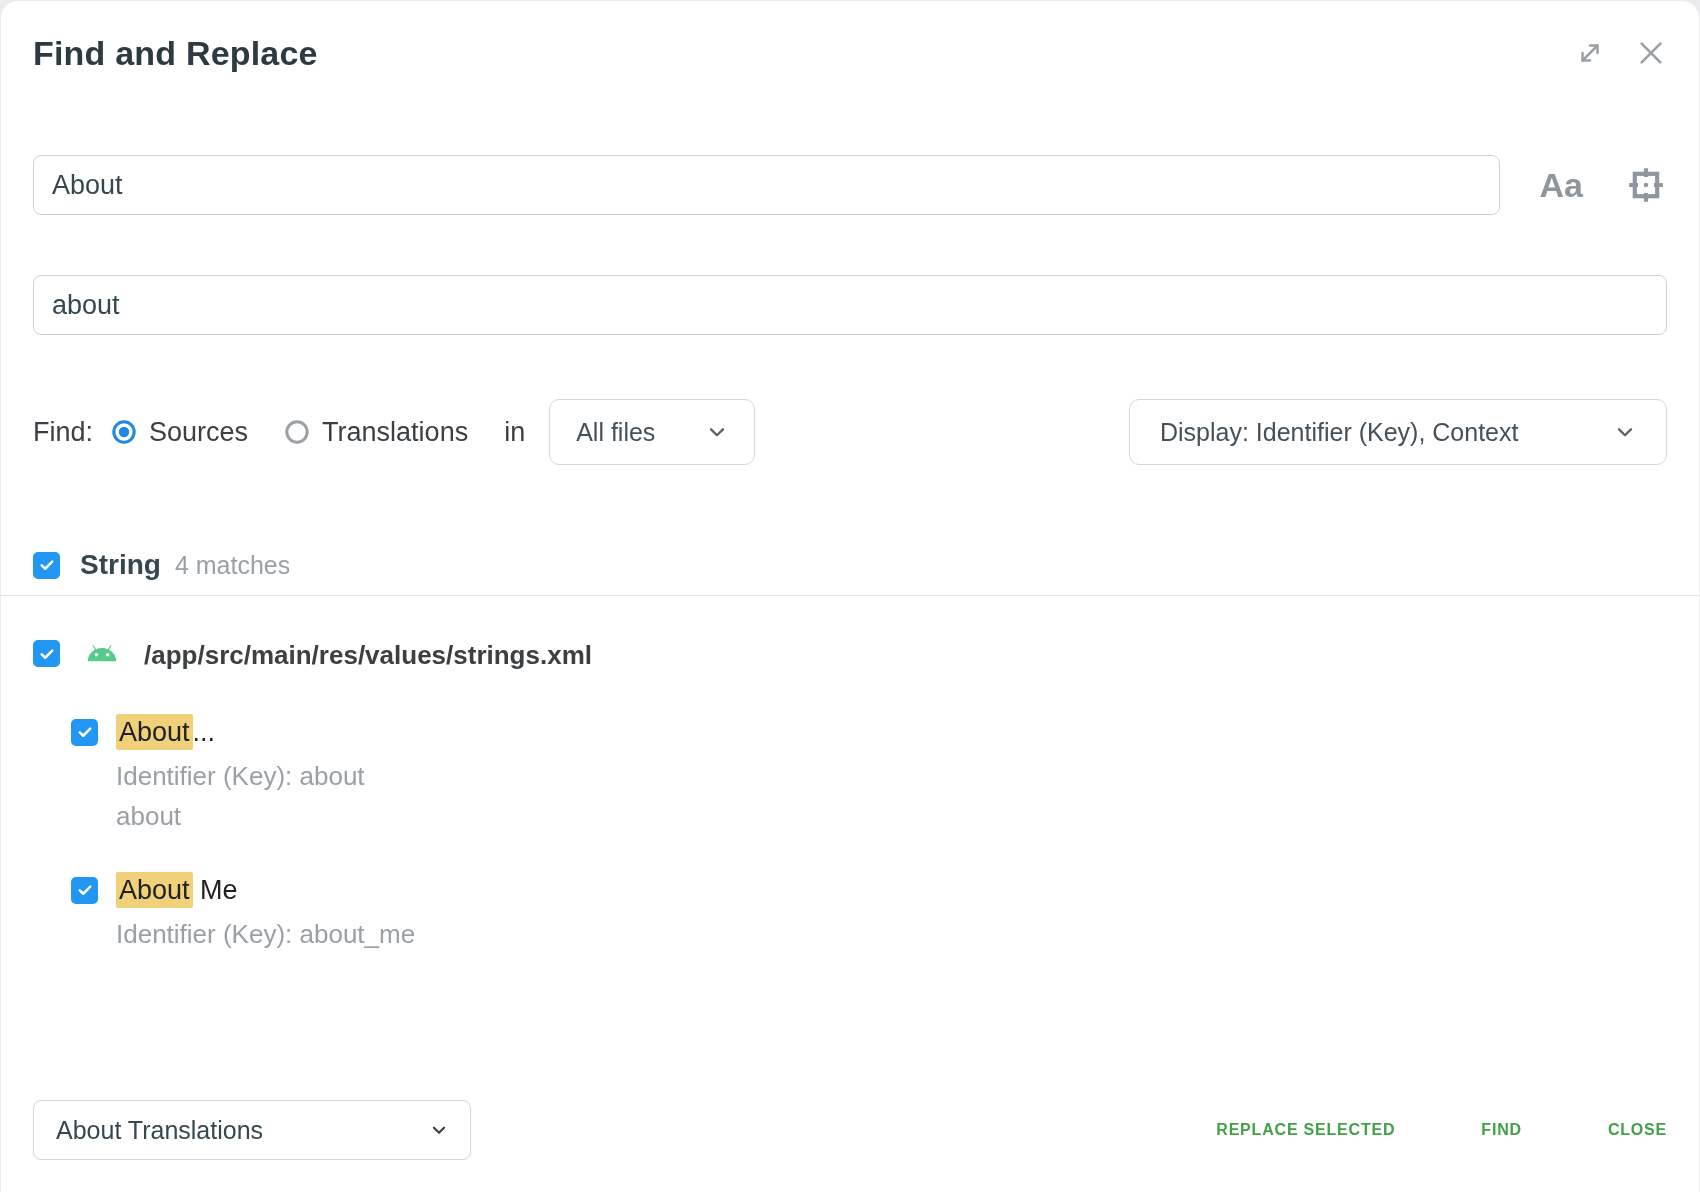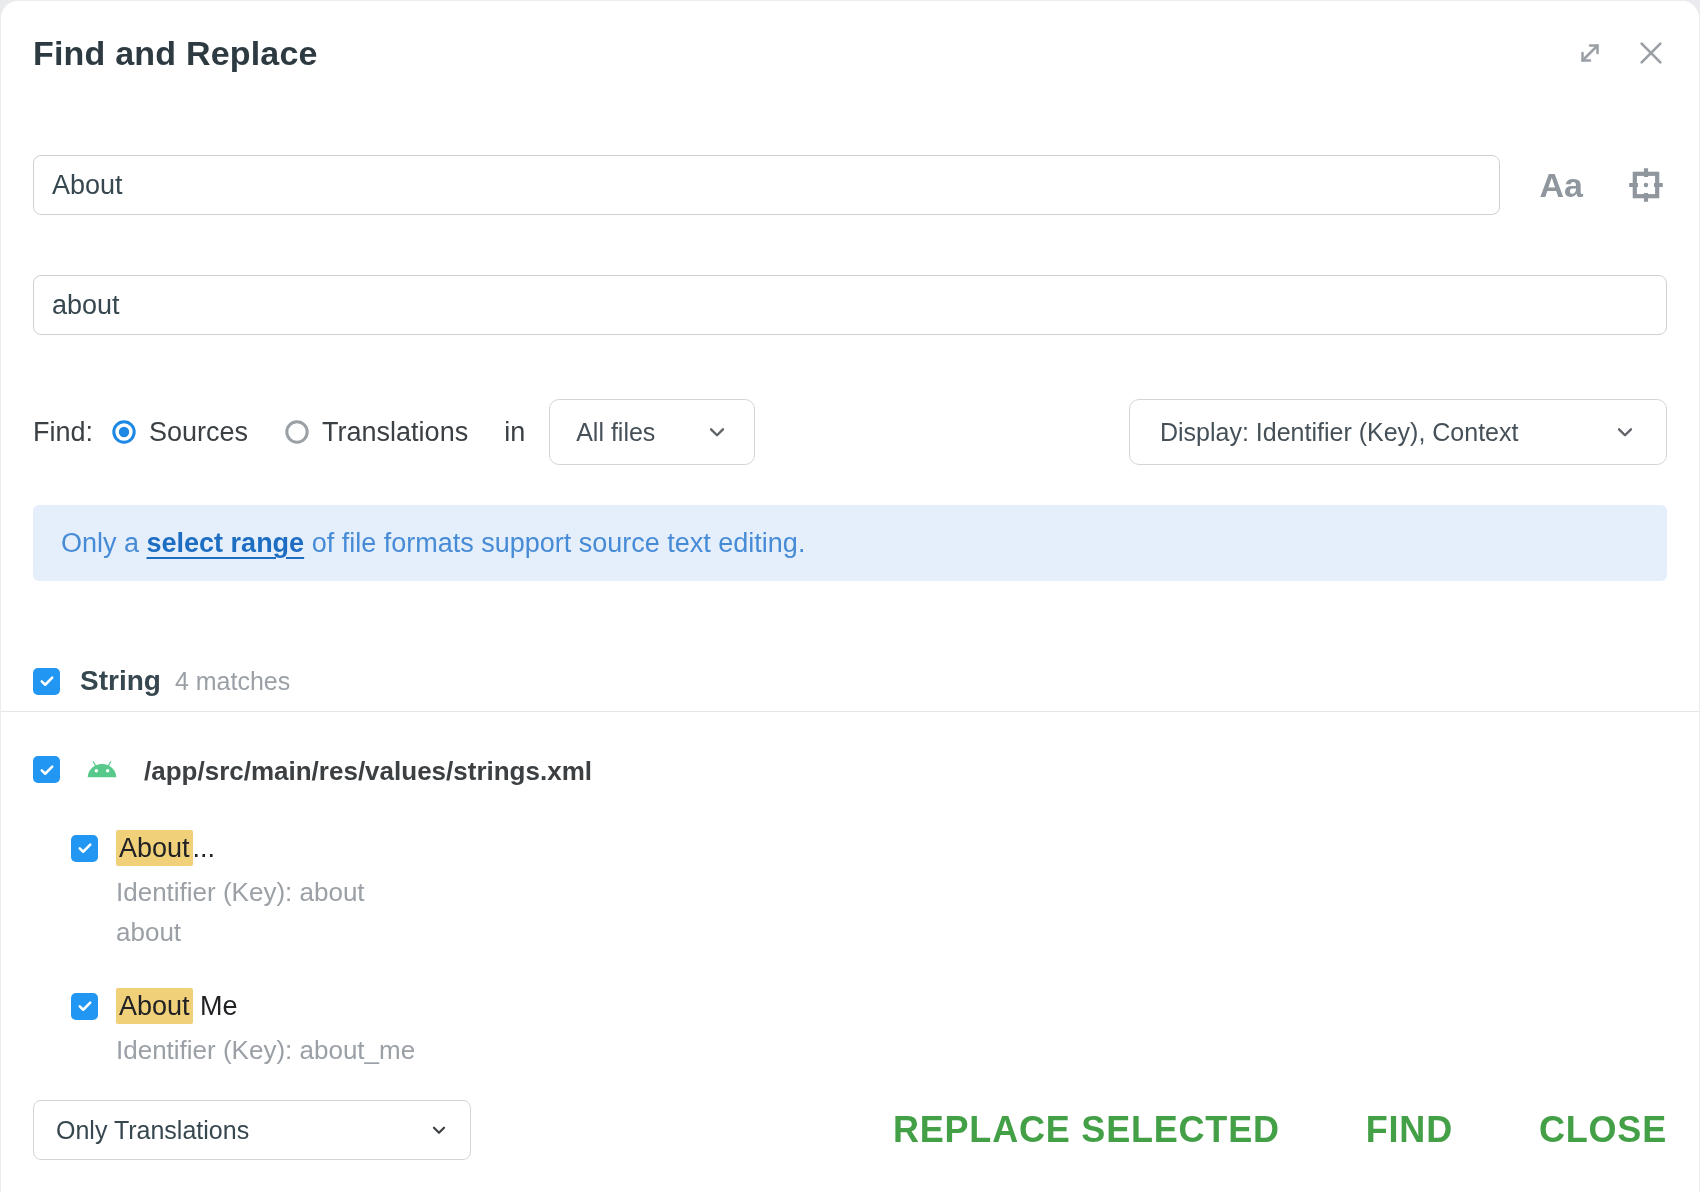--- a/index.html
+++ b/index.html
@@ -95,21 +95,21 @@
   .footer {
     position: absolute; left: 32px; right: 32px; bottom: 32px;
     display: flex; align-items: center; justify-content: space-between;
   }
   .action-select { width: 438px; height: 60px; border-radius: 8px; padding: 0 20px 0 22px; color: #37474f; }
   .action-select .chev { color: #3c4043; }
   .footer-actions { display: flex; align-items: center; gap: 86px; }
   .text-btn {
     background: none; border: none; cursor: pointer;
     font-family: "Liberation Sans", sans-serif;
-    font-size: 36px; font-weight: 700; letter-spacing: .8px; color: #43a047;
+    font-size: 16px; font-weight: 700; letter-spacing: .8px; color: #43a047;
   }
 </style>
 </head>
 <body>
 
 <div class="dialog">
 
   <div class="header">
     <div class="title">Find and Replace</div>
     <div class="header-icons">
@@ -190,23 +190,20 @@
     <div class="select display-select">
       <span>Display: Identifier (Key), Context</span>
       <span class="chev" style="display:flex;">
         <svg width="26" height="26" viewBox="0 0 24 24" fill="none" stroke="currentColor" stroke-width="2.2" stroke-linecap="round" stroke-linejoin="round">
             <path d="M6.5 9.5 L12 15 L17.5 9.5"></path>
           </svg>
       </span>
     </div>
   </div>
 
-  <div class="banner">
-    <span>Only a </span><span class="banner-link">select range</span><span> of file formats support source text editing.</span>
-  </div>
 
   <div class="section-row">
     <span class="checkbox">
       <span style="display:flex;">
         <svg width="18" height="18" viewBox="0 0 24 24" fill="none" stroke="#ffffff" stroke-width="3.4" stroke-linecap="round" stroke-linejoin="round">
             <path d="M5 12.6 L9.6 17 L19 7.6"></path>
           </svg>
       </span>
     </span>
     <span class="section-label">String</span>
@@ -260,21 +257,21 @@
       </span>
       <span class="match-text"><span class="hl">About</span><span> Me</span></span>
     </div>
     <div class="match-sub">
       <div>Identifier (Key): about_me</div>
     </div>
   </div>
 
   <div class="footer">
     <div class="select action-select">
-      <span>Only Translations</span>
+      <span>About Translations</span>
       <span class="chev" style="display:flex;">
         <svg width="22" height="22" viewBox="0 0 24 24" fill="none" stroke="currentColor" stroke-width="2.4" stroke-linecap="round" stroke-linejoin="round">
             <path d="M6.5 9.5 L12 15 L17.5 9.5"></path>
           </svg>
       </span>
     </div>
     <div class="footer-actions">
       <button class="text-btn">REPLACE SELECTED</button>
       <button class="text-btn">FIND</button>
       <button class="text-btn">CLOSE</button>

